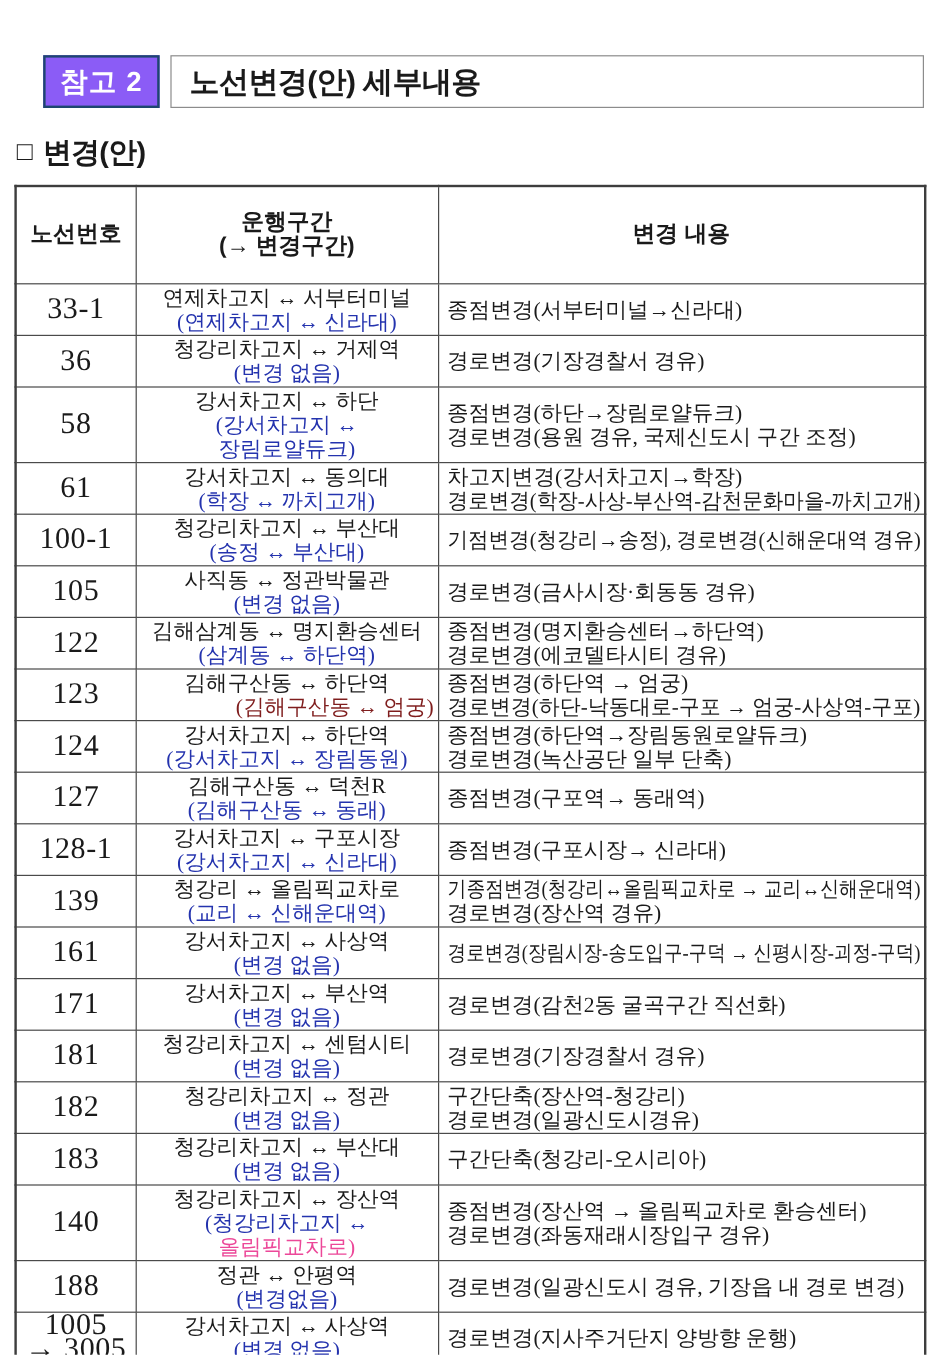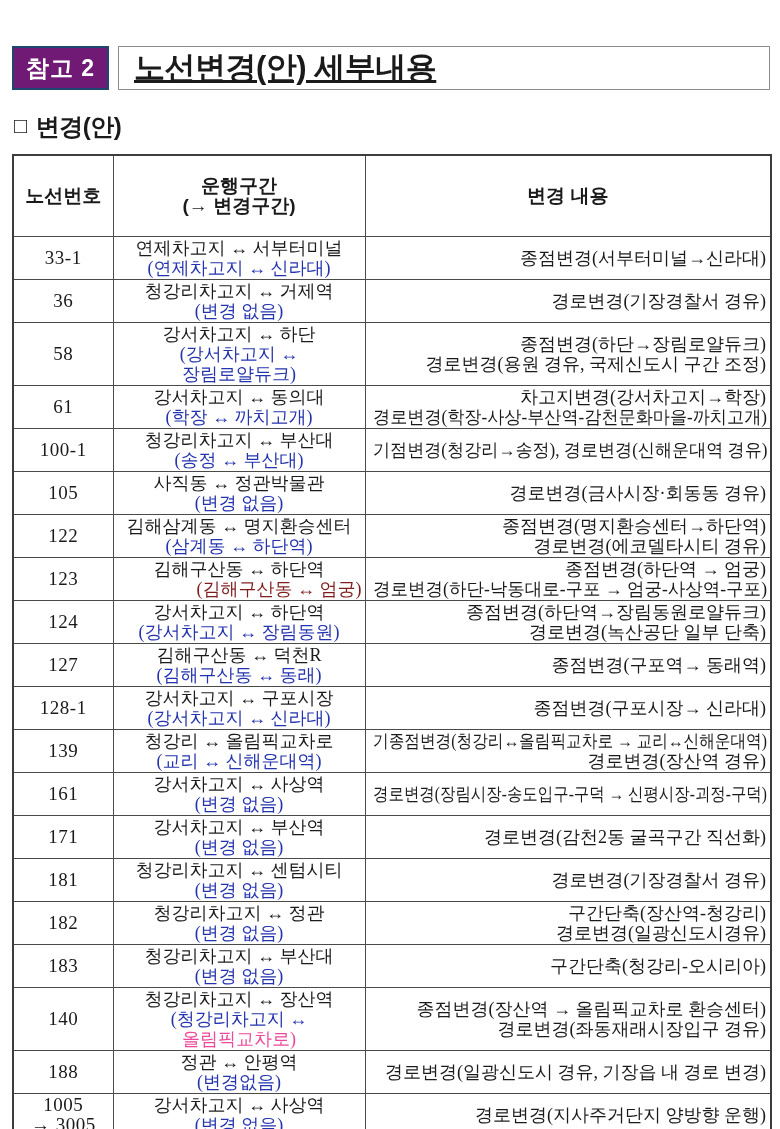--- a/index.html
+++ b/index.html
@@ -17,21 +17,21 @@
     width: 97px; box-sizing: border-box;
     display: flex; align-items: center; justify-content: center;
     color: #ffffff; font-weight: bold; font-size: 23px; letter-spacing: 1px;
     border: 2px solid;
   }
   .title-box {
     flex: 1; box-sizing: border-box;
     border: 1.5px solid #8c8c8c;
     display: flex; align-items: center;
     padding-left: 15px;
-    font-size: 31px; font-weight: bold; letter-spacing: -0.5px; text-decoration: underline;
+    font-size: 25px; font-weight: bold; letter-spacing: -0.5px;
   }
 
   
   .section-heading {
     margin: 21px 0 11px 2px;
     font-size: 24px; font-weight: bold; letter-spacing: -0.5px;
     display: flex; align-items: center; gap: 9px;
   }
   .section-heading .bullet { font-weight: normal; font-size: 22px; position: relative; top: -1px; }
 
@@ -53,42 +53,42 @@
     font-family: "Liberation Sans", "DejaVu Sans", sans-serif;
     font-weight: bold; font-size: 19px; text-align: center;
     height: 48px; padding: 16px 2px; line-height: 22px;
   }
   tbody td {
     font-family: "Liberation Serif", "DejaVu Serif", serif;
     font-size: 18px; padding: 1px 3px;
   }
   td.col-route   { text-align: center; }
   td.col-section { text-align: center; }
-  td.col-changes { text-align: right; padding-left: 7px; padding-right: 4px; }
+  td.col-changes { text-align: left; padding-left: 7px; padding-right: 16px; }
 
   .fit-line { white-space: nowrap; line-height: 20px; }
-  .route-line   { font-size: 19px; letter-spacing: 0.5px; }
+  .route-line   { font-size: 25px; letter-spacing: 0.5px; }
   .section-line { color: #1a1a1a; }
   .changed-line { }
   .change-line  { }
 
   
   .footnote {
     margin: 19px 0 0 45px;
     font-size: 21px; font-weight: bold; letter-spacing: -1px;
     display: flex; align-items: center; gap: 8px;
   }
 </style>
 </head>
 <body>
 
 <div class="page">
 
   <div class="header-band">
-    <div class="badge" style="background: #701a75; border-color: rgb(29, 70, 112);">
+    <div class="badge" style="background: #8b5cf6; border-color: rgb(29, 70, 112); margin-left: 24px;">
       <span>참고 2</span>
     </div>
     <div class="title-box">
       <span>노선변경(안) 세부내용</span>
     </div>
   </div>
 
   <div class="section-heading">
     <span class="bullet">□</span>
     <span>변경(안)</span>

